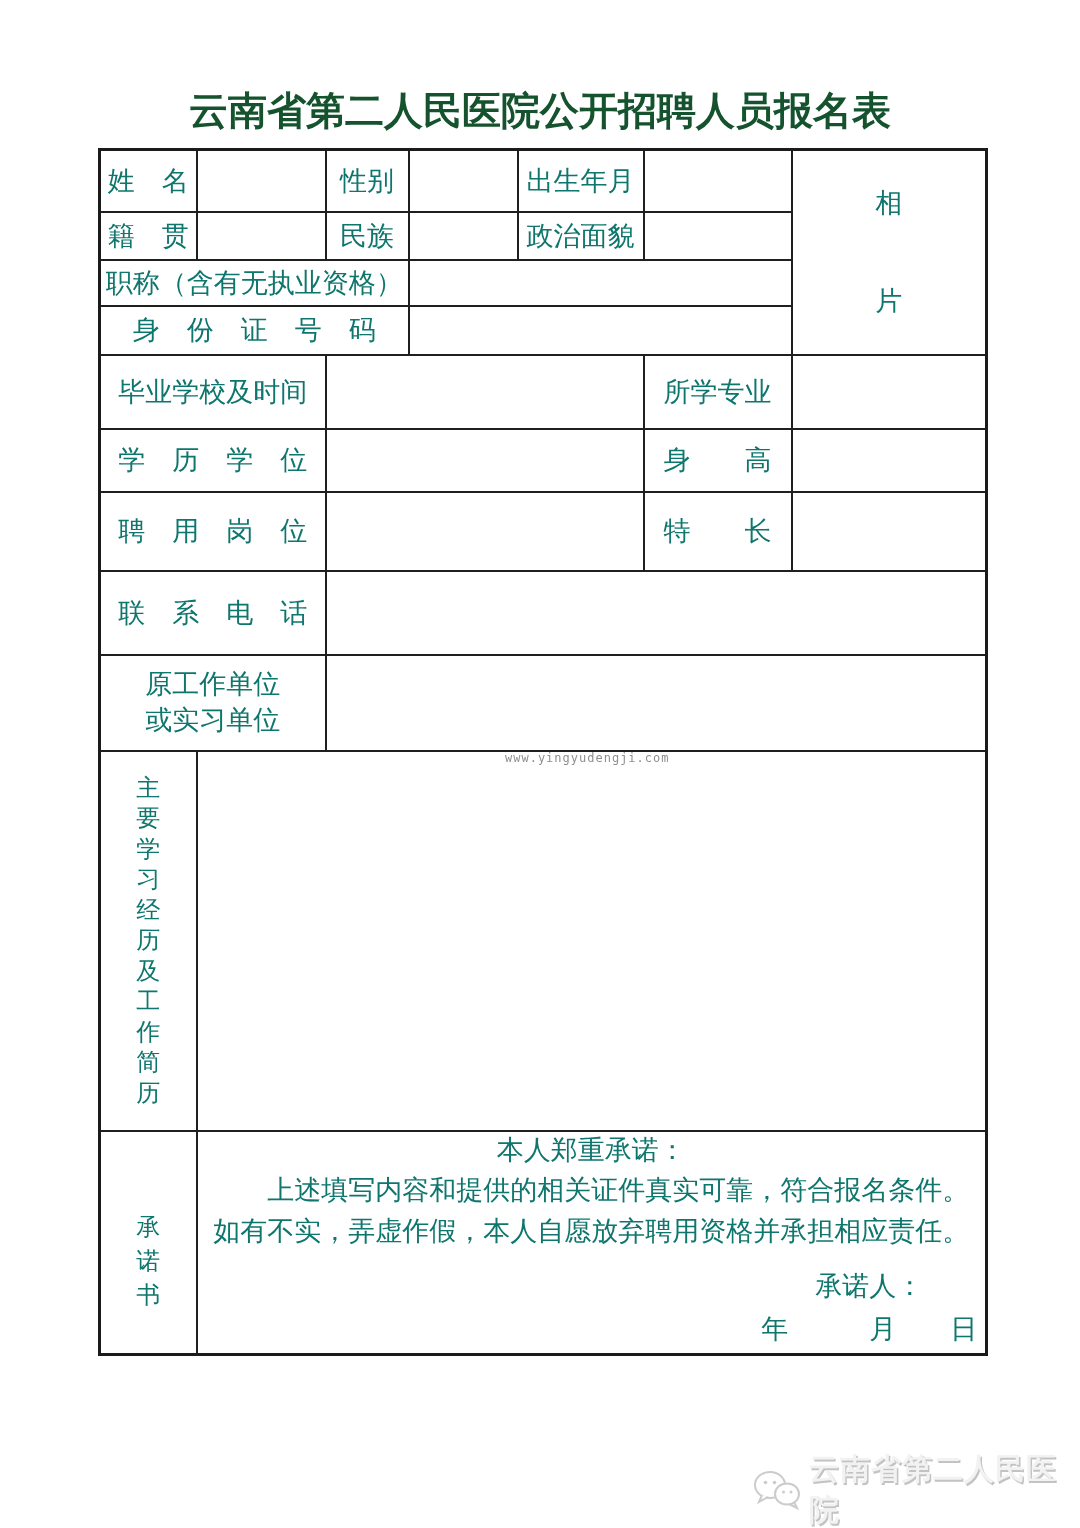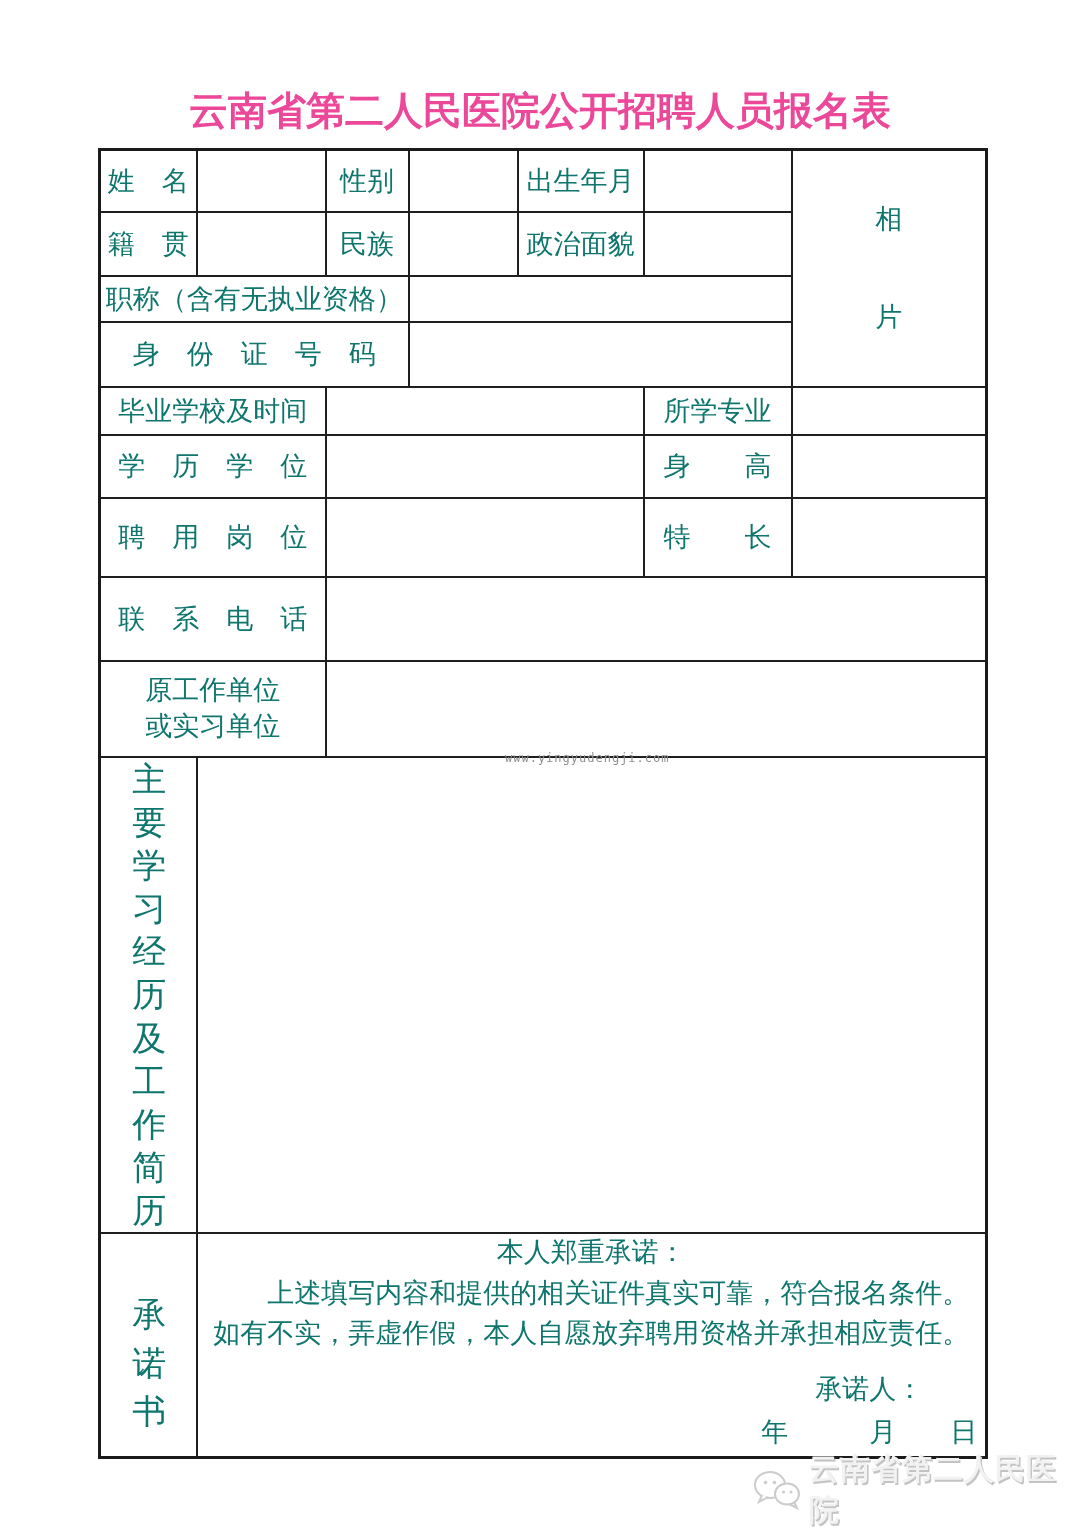--- a/index.html
+++ b/index.html
@@ -15,21 +15,21 @@
   }
   .doc-title {
     position: absolute;
     top: 84px;
     left: 0;
     width: 100%;
     text-align: center;
     font-size: 39px;
     font-weight: bold;
     letter-spacing: 0px;
-    color: #ec4899;
+    color: #14532d;
   }
   table.form {
     position: absolute;
     left: 98px;
     top: 148px;
     width: 887px;
     border-collapse: collapse;
     table-layout: fixed;
     border: 3px solid #1b1b1b;
   }
@@ -42,21 +42,21 @@
     padding: 0 4px;
     overflow: hidden;
   }
   td.two-line { font-size: 25px; line-height: 1.3; }
   td.vert-cell { vertical-align: middle; padding: 6px 0; }
   .vert-text {
     width: 32px;
     margin: 0 auto;
     word-break: break-all;
     text-align: center;
-    font-size: 34px;
+    font-size: 24px;
     line-height: 1.27;
   }
   .vert-text.short { line-height: 1.42; margin-top: 37px; }
   td.photo-cell { vertical-align: middle; }
   .photo-stack {
     display: flex;
     flex-direction: column;
     align-items: center;
     gap: 62px;
     font-size: 27px;
@@ -126,37 +126,37 @@
       <td></td>
       <td>出生年月</td>
       <td></td>
       <td class="photo-cell" rowspan="4">
         <div class="photo-stack">
           <span>相</span>
           <span>片</span>
         </div>
       </td>
     </tr>
-    <tr style="height:64px">
+    <tr style="height:48px">
       <td>籍　贯</td>
       <td></td>
       <td>民族</td>
       <td></td>
       <td>政治面貌</td>
       <td></td>
     </tr>
     <tr style="height:46px">
       <td colspan="3">职称（含有无执业资格）</td>
       <td colspan="3"></td>
     </tr>
-    <tr style="height:65px">
+    <tr style="height:49px">
       <td colspan="3">身　份　证　号　码</td>
       <td colspan="3"></td>
     </tr>
-    <tr style="height:48px">
+    <tr style="height:74px">
       <td colspan="2">毕业学校及时间</td>
       <td colspan="3"></td>
       <td>所学专业</td>
       <td></td>
     </tr>
     <tr style="height:63px">
       <td colspan="2">学　历　学　位</td>
       <td colspan="3"></td>
       <td>身　　高</td>
       <td></td>

